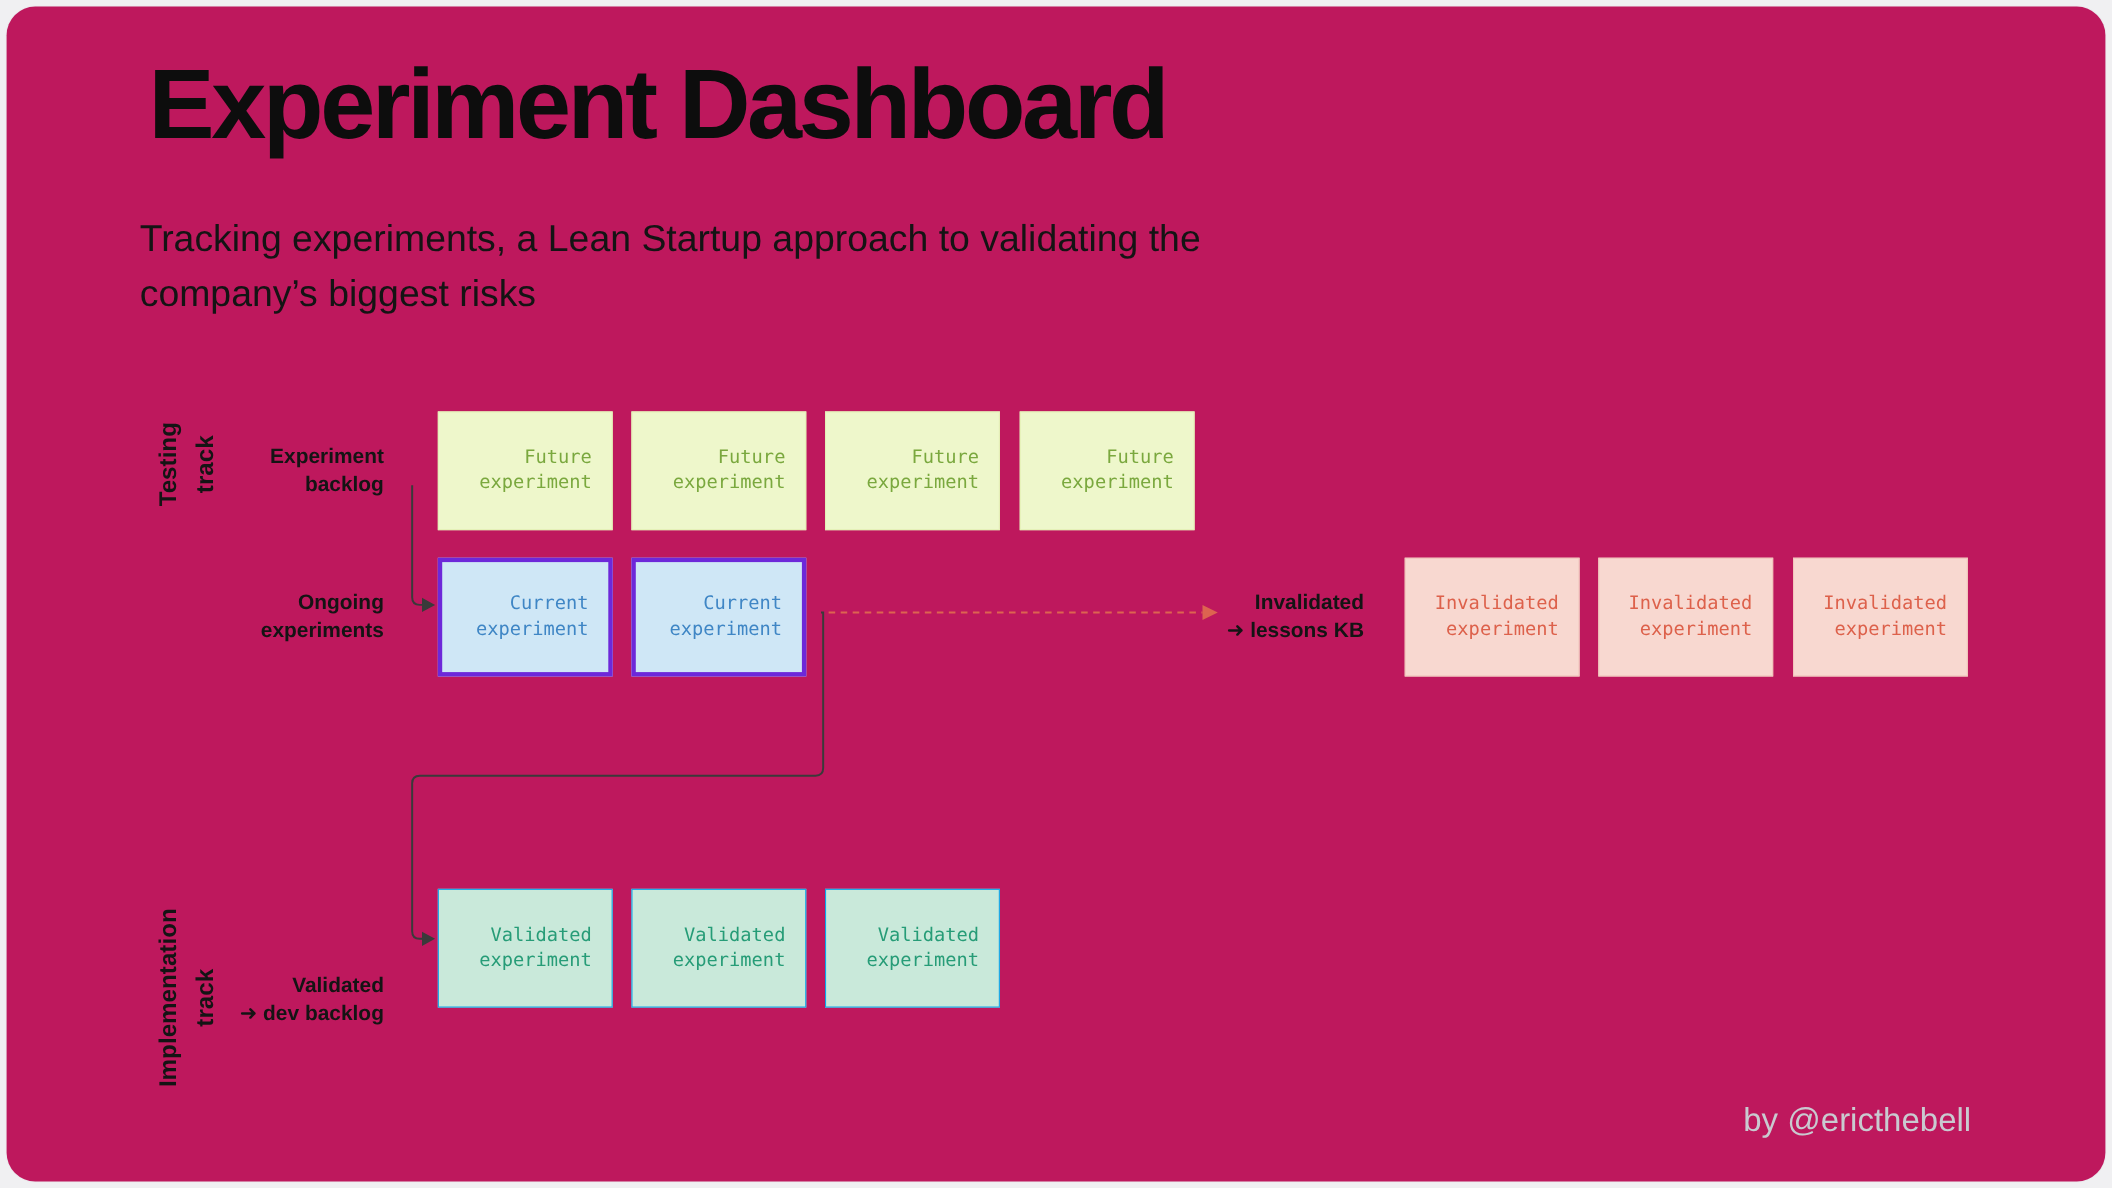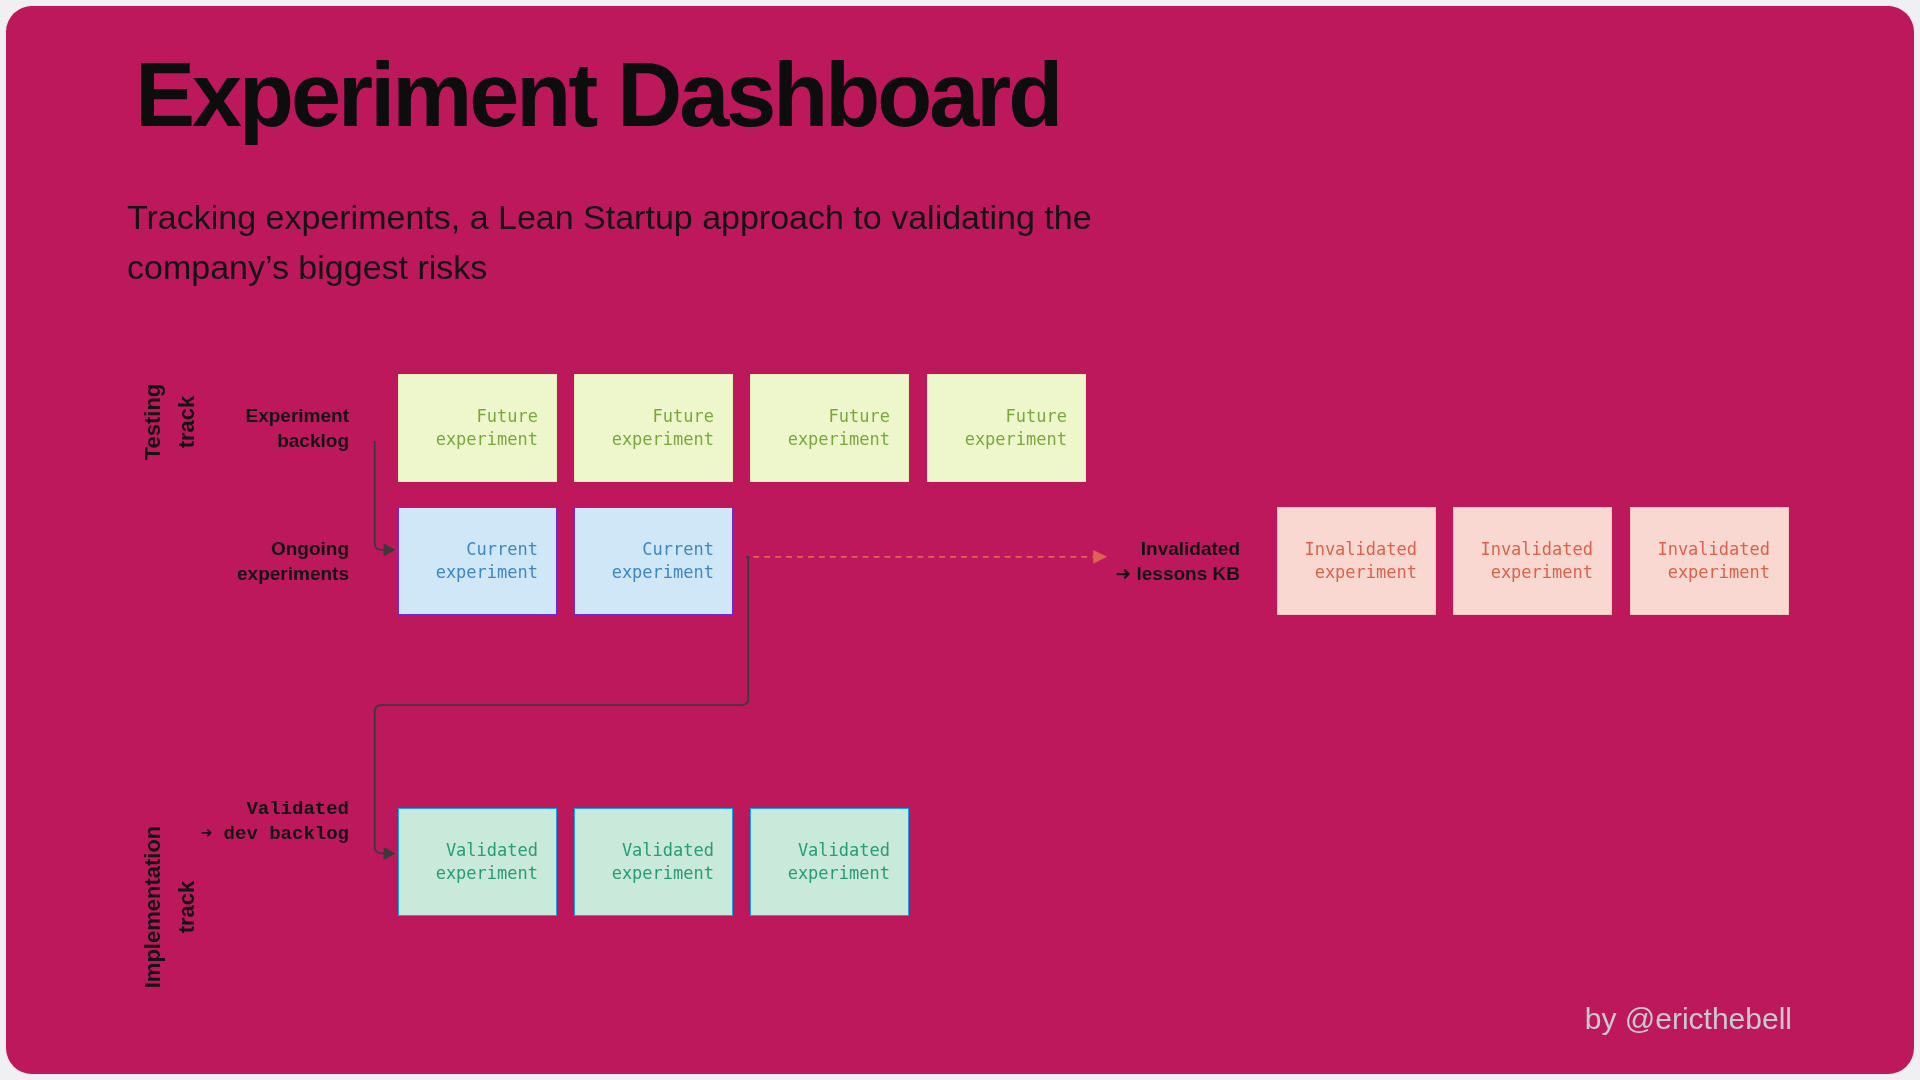--- a/index.html
+++ b/index.html
@@ -67,21 +67,21 @@
     align-items: center;
     justify-content: center;
     text-align: right;
     font-family: "DejaVu Sans Mono", "Liberation Mono", monospace;
     font-size: 17px;
     line-height: 23px;
     padding: 0 18px;
     box-sizing: border-box;
   }
   .b-future  { top: 368px; background: #eef7cb; color: #7aa83e; border: 1px solid #e4f0b6; }
-  .b-current { top: 501px; background: #cfe7f6; color: #3f86c5; border: 1px solid #6d28d9; }
+  .b-current { top: 501px; background: #cfe7f6; color: #3f86c5; border: 4px solid #6d28d9; }
   .b-invalid { top: 501px; background: #f8d8d0; color: #dd614b; border: 1px solid #f1c5bb; }
   .b-valid   { top: 802px; background: #c9e9da; color: #269c77; border: 1px solid #0ea5e9; }
   .connector-layer {
     position: absolute;
     inset: 0;
     width: 100%;
     height: 100%;
     pointer-events: none;
   }
   .footer-byline {
@@ -117,21 +117,21 @@
 track</div>
   <div class="vlabel" style="left:164px; top:901px;">Implementation
 track</div>
 
   <div class="row-label" style="left:140px; width:203px; top:397px;">Experiment
 backlog</div>
   <div class="row-label" style="left:1034px; width:200px; top:530px;">Invalidated
 ➜ lessons KB</div>
   <div class="row-label" style="left:140px; width:203px; top:530px;">Ongoing
 experiments</div>
-  <div class="row-label" style="left:140px; width:203px; top:791px;font-family:Liberation Mono, monospace;">Validated
+  <div class="row-label" style="left:140px; width:203px; top:878px;">Validated
 ➜ dev backlog</div>
 
   <svg class="connector-layer" viewBox="0 0 1920 1080" preserveAspectRatio="none">
 
     <path d="M 371 440 L 371 543 Q 371 550 378 550 L 381 550" fill="none" stroke="#3a3a3a" stroke-width="1.8"></path>
     <polygon points="380,543.5 380,556.5 392,550" fill="#3a3a3a"></polygon>
 
     <path d="M 752 557 L 1094 557" fill="none" stroke="#dd6450" stroke-width="1.8" stroke-dasharray="6 5"></path>
     <polygon points="1094,550 1094,564 1108,557" fill="#dd6450"></polygon>
 

